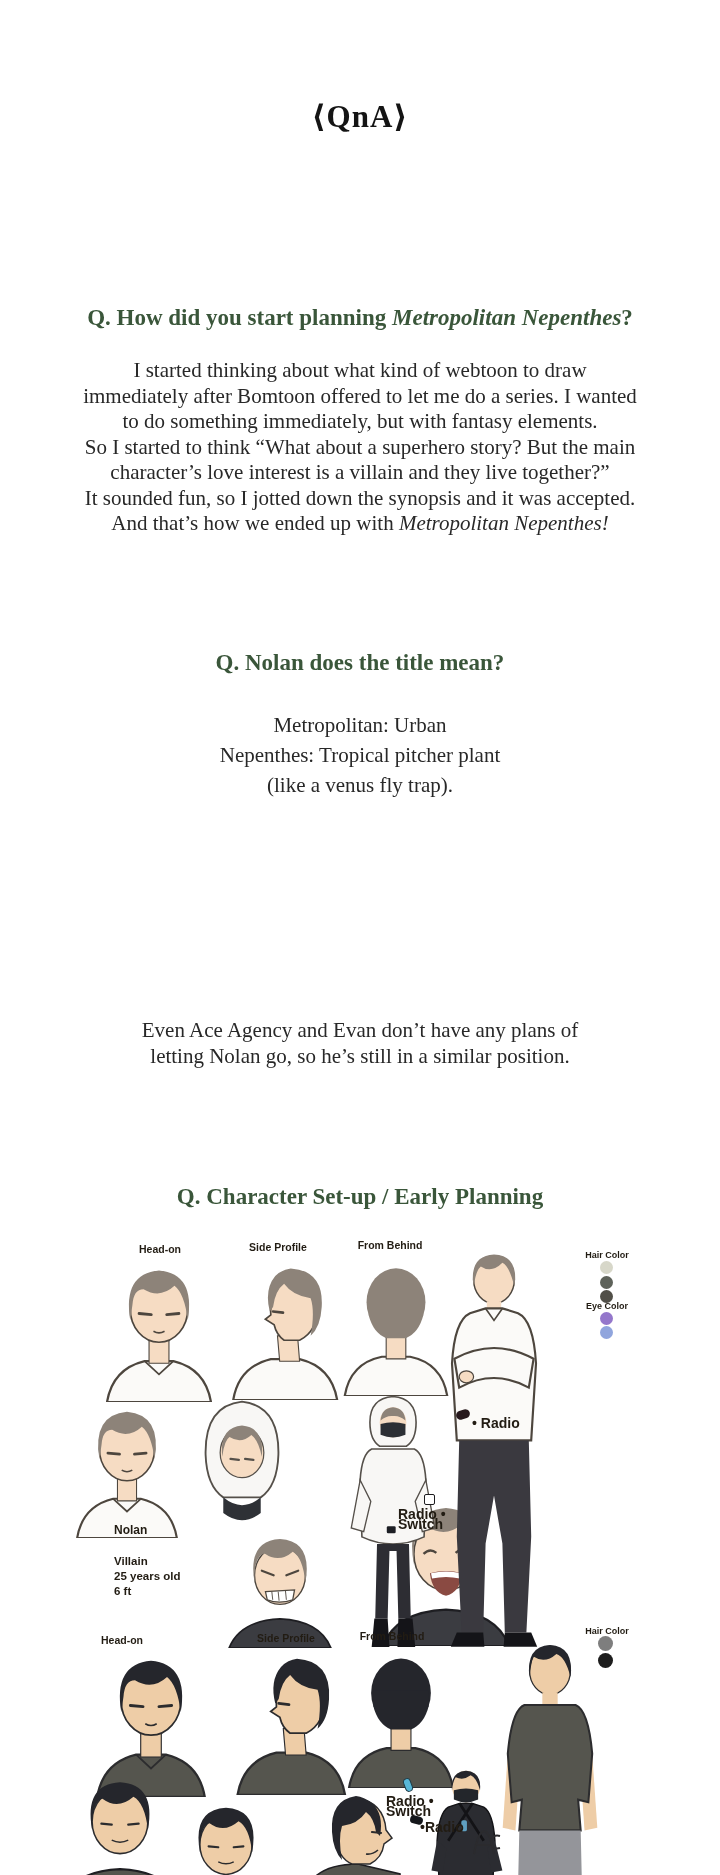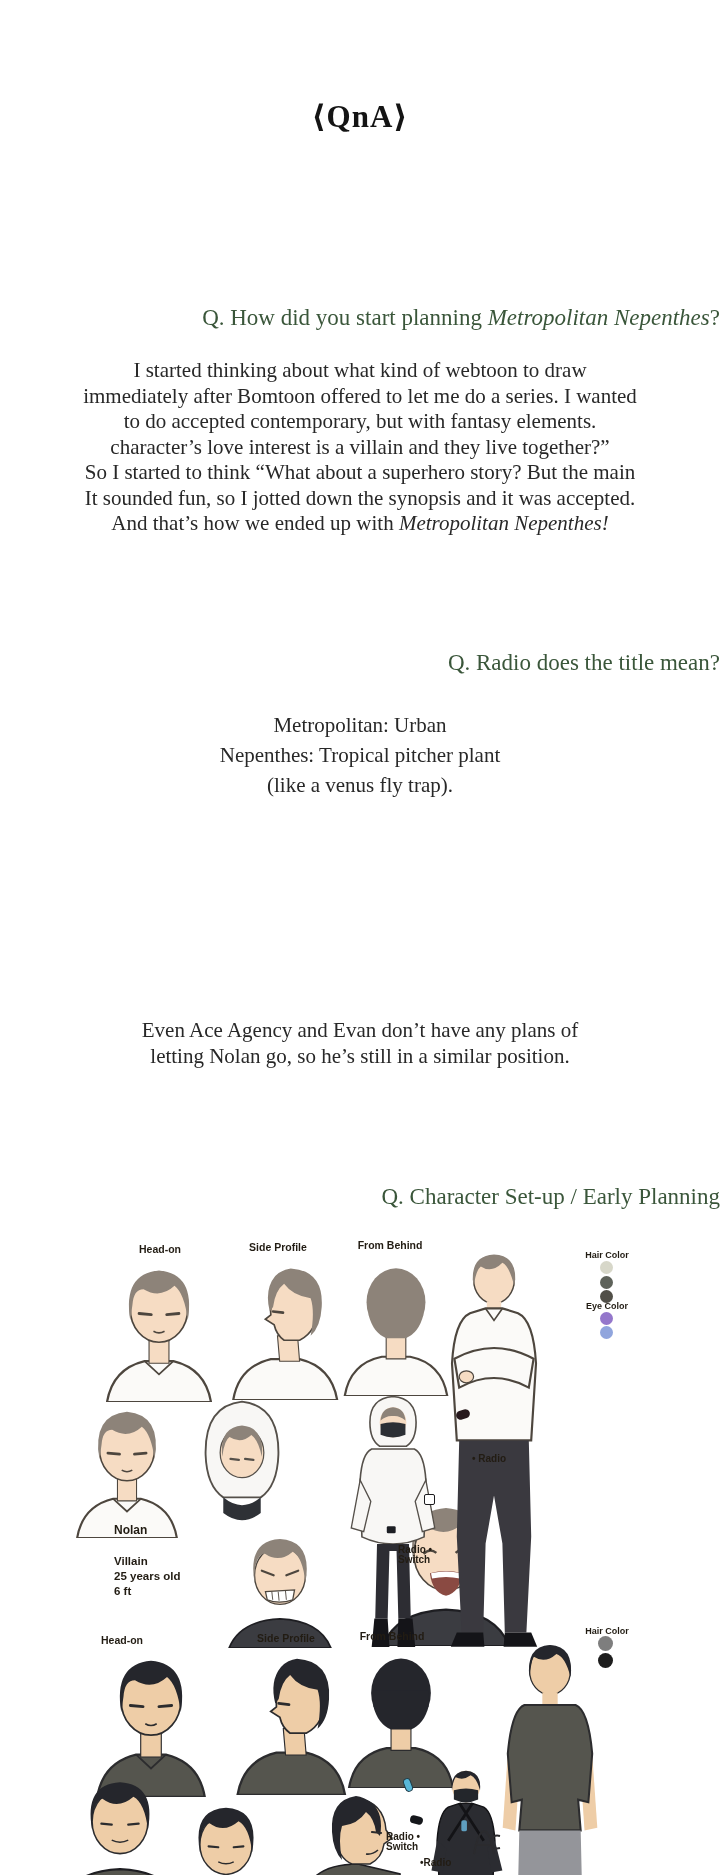--- a/index.html
+++ b/index.html
@@ -10,38 +10,38 @@
     font-family:"Liberation Serif","DejaVu Serif",serif;
     color:#262626;
     border-radius:15px;
   }
   .title {
     position:absolute; top:98px; left:0; width:100%;
     text-align:center; font-size:31px; font-weight:600; color:#141414;
     letter-spacing:1px;
   }
   .q {
-    position:absolute; left:0; width:100%; text-align:right;
-    font-size:23px; font-weight:400; color:#3a563a;
+    position:absolute; left:0; width:100%; text-align:center;
+    font-size:23px; font-weight:700; color:#3a563a;
   }
   .ans {
     position:absolute; left:0; width:100%; text-align:center;
     font-size:21px; line-height:25.5px; color:#282828;
   }
   .ans.lh30 { line-height:30px; }
   .ln { white-space:nowrap; }
   em { font-style:italic; }
   .sheet-label, .swatch-label, .namecard, .anno {
     position:absolute; font-family:"Liberation Sans","DejaVu Sans",sans-serif;
     font-weight:700; color:#221c13;
   }
   .sheet-label { font-size:10.5px; text-align:center; }
   .swatch-label { font-size:9px; text-align:center; }
   .namecard { font-size:12px; line-height:16px;padding-left:28px; }
-  .anno { font-size:10px; line-height:10px;margin-top:36px; }
+  .anno { font-size:14px; line-height:10px; }
   .swatch { position:absolute; border-radius:50%; }
   .art { position:absolute; }
   .icon { position:absolute; }
   
   .nolan   { --hair:#8d8379; --skin:#f6dcc3; --shirt:#fbfaf8; --ol:#4d463e; --pants:#3a393f; }
   .dark-shirt { --shirt:#3b3c41; }
   .char2   { --hair:#25262c; --skin:#eecda7; --shirt:#55554e; --ol:#2c2c2e; --pants:#94959a; }
   .hoodie  { --hair:#8d8379; --skin:#f6dcc3; --shirt:#f8f7f5; --ol:#55504a; --pants:#2d2d33; }
   .defs-svg { position:absolute; width:0; height:0; }
 </style>
@@ -163,28 +163,28 @@
 
 <div class="page">
 
   <h1 class="title">⟨QnA⟩</h1>
 
   <h2 class="q" style="top:305px"><span>Q. How did you start planning </span><em>Metropolitan Nepenthes</em><span>?</span></h2>
 
   <div class="ans" style="top:358px">
     <div class="ln">I started thinking about what kind of webtoon to draw</div>
     <div class="ln">immediately after Bomtoon offered to let me do a series. I wanted</div>
-    <div class="ln">to do accepted contemporary, but with fantasy elements.</div>
+    <div class="ln">to do something immediately, but with fantasy elements.</div>
+    <div class="ln">So I started to think “What about a superhero story? But the main</div>
     <div class="ln">character’s love interest is a villain and they live together?”</div>
-    <div class="ln">So I started to think “What about a superhero story? But the main</div>
     <div class="ln">It sounded fun, so I jotted down the synopsis and it was accepted.</div>
     <div class="ln"><span>And that’s how we ended up with </span><em>Metropolitan Nepenthes!</em></div>
   </div>
 
-  <h2 class="q" style="top:650px">Q. Radio does the title mean?</h2>
+  <h2 class="q" style="top:650px">Q. Nolan does the title mean?</h2>
 
   <div class="ans lh30" style="top:710px">
     <div class="ln">Metropolitan: Urban</div>
     <div class="ln">Nepenthes: Tropical pitcher plant</div>
     <div class="ln">(like a venus fly trap).</div>
   </div>
 
 
 
   <div class="ans" style="top:1018px">

